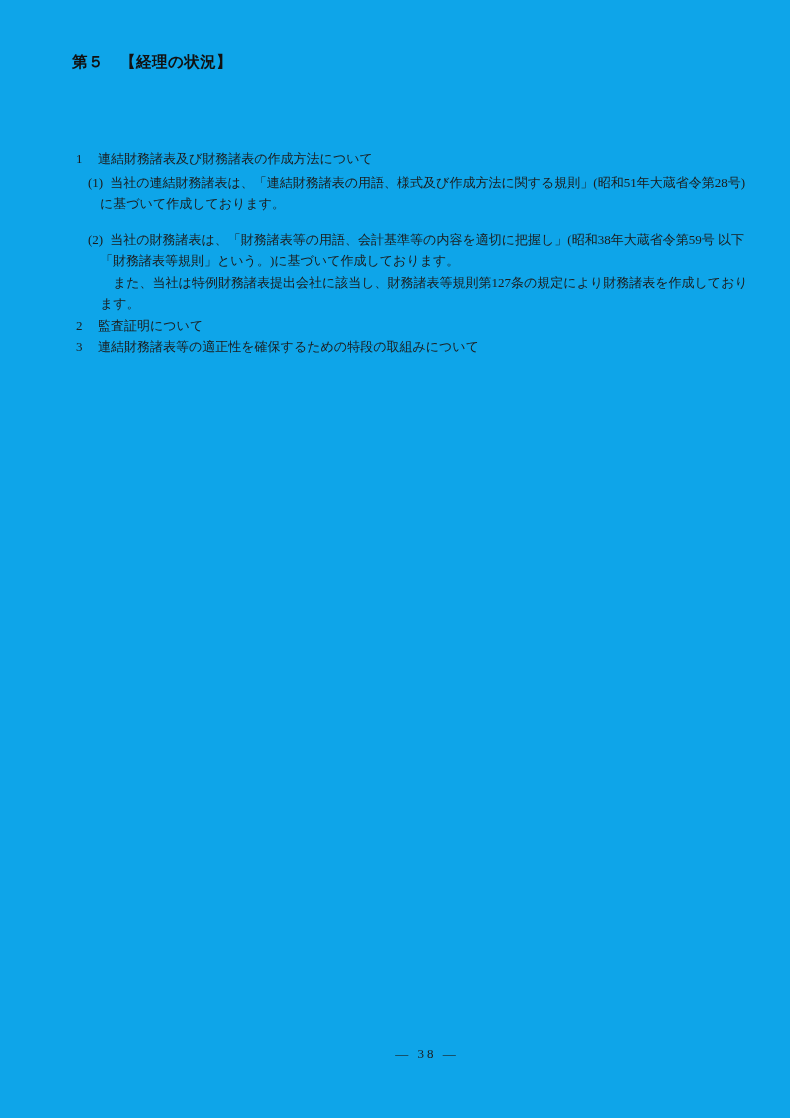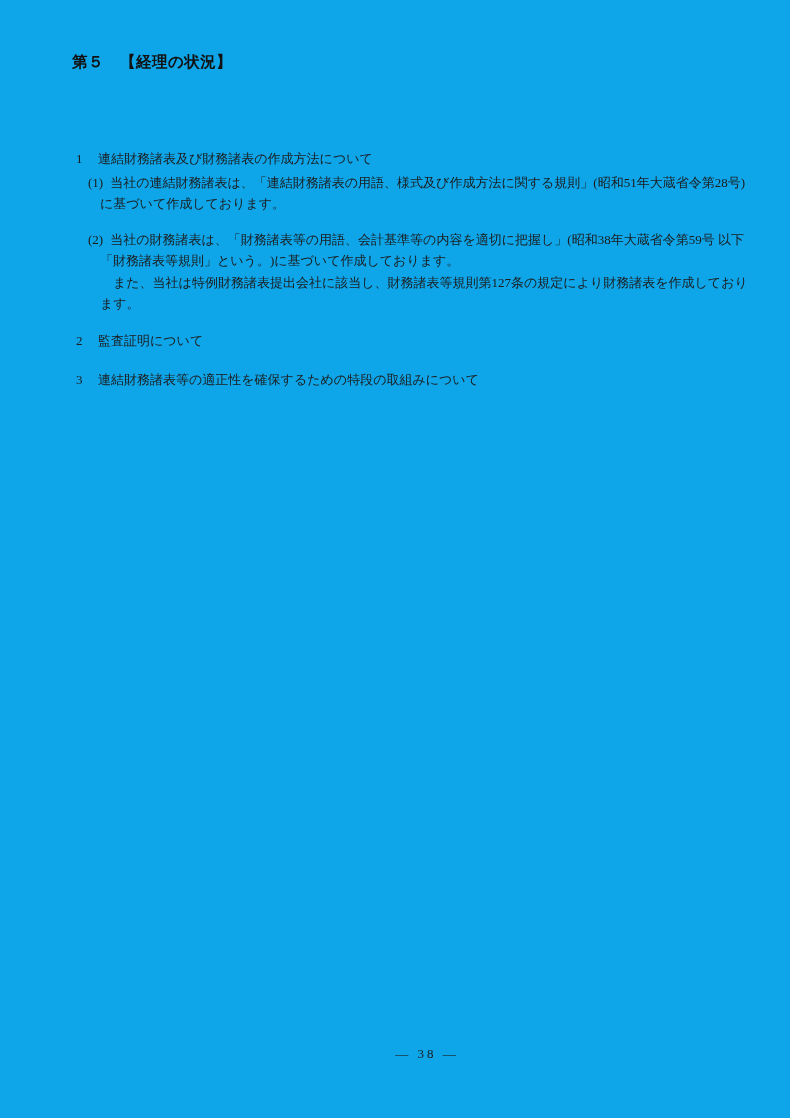--- a/index.html
+++ b/index.html
@@ -46,22 +46,22 @@
   .item-2 { margin-top: 14px; }
   .item-para {
     margin: 0;
     padding-left: 24px;
     text-indent: 13px;
   }
   .para {
     margin: 0 0 0 8px;
     text-indent: 13px;
   }
-  .sec-2 { margin-top: 15px; }
-  .sec-3 { margin-top: 18px; }
+  .sec-2 { }
+  .sec-3 { }
   .footer {
     position: absolute;
     top: 1043px;
     left: 16px;
     width: 100%;
     text-align: center;
     letter-spacing: 3px;
     color: #1c1c1c;
   }
 </style>

